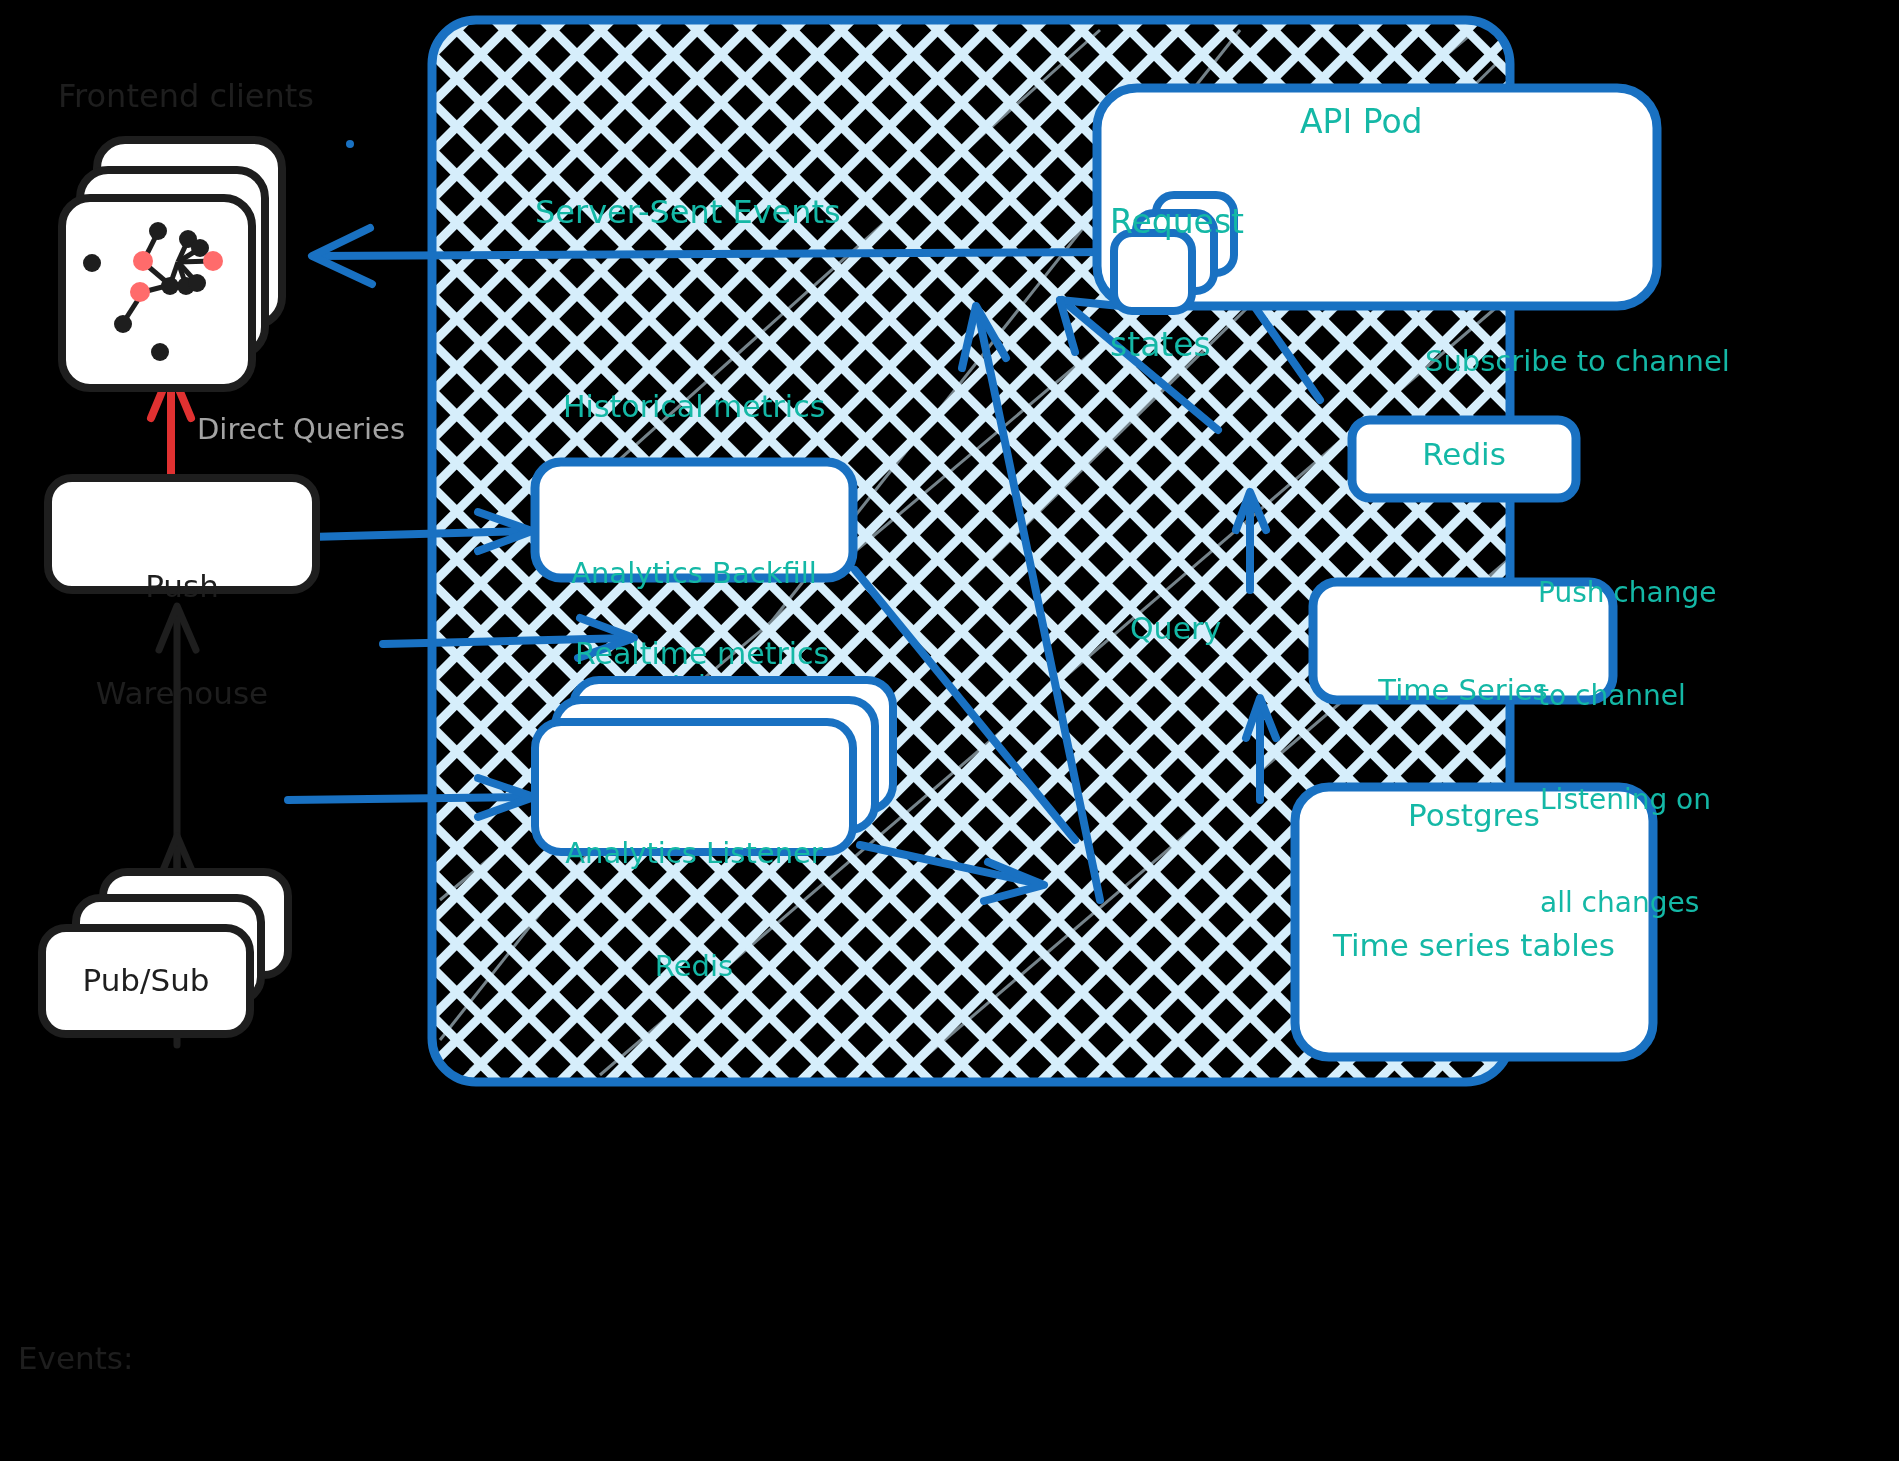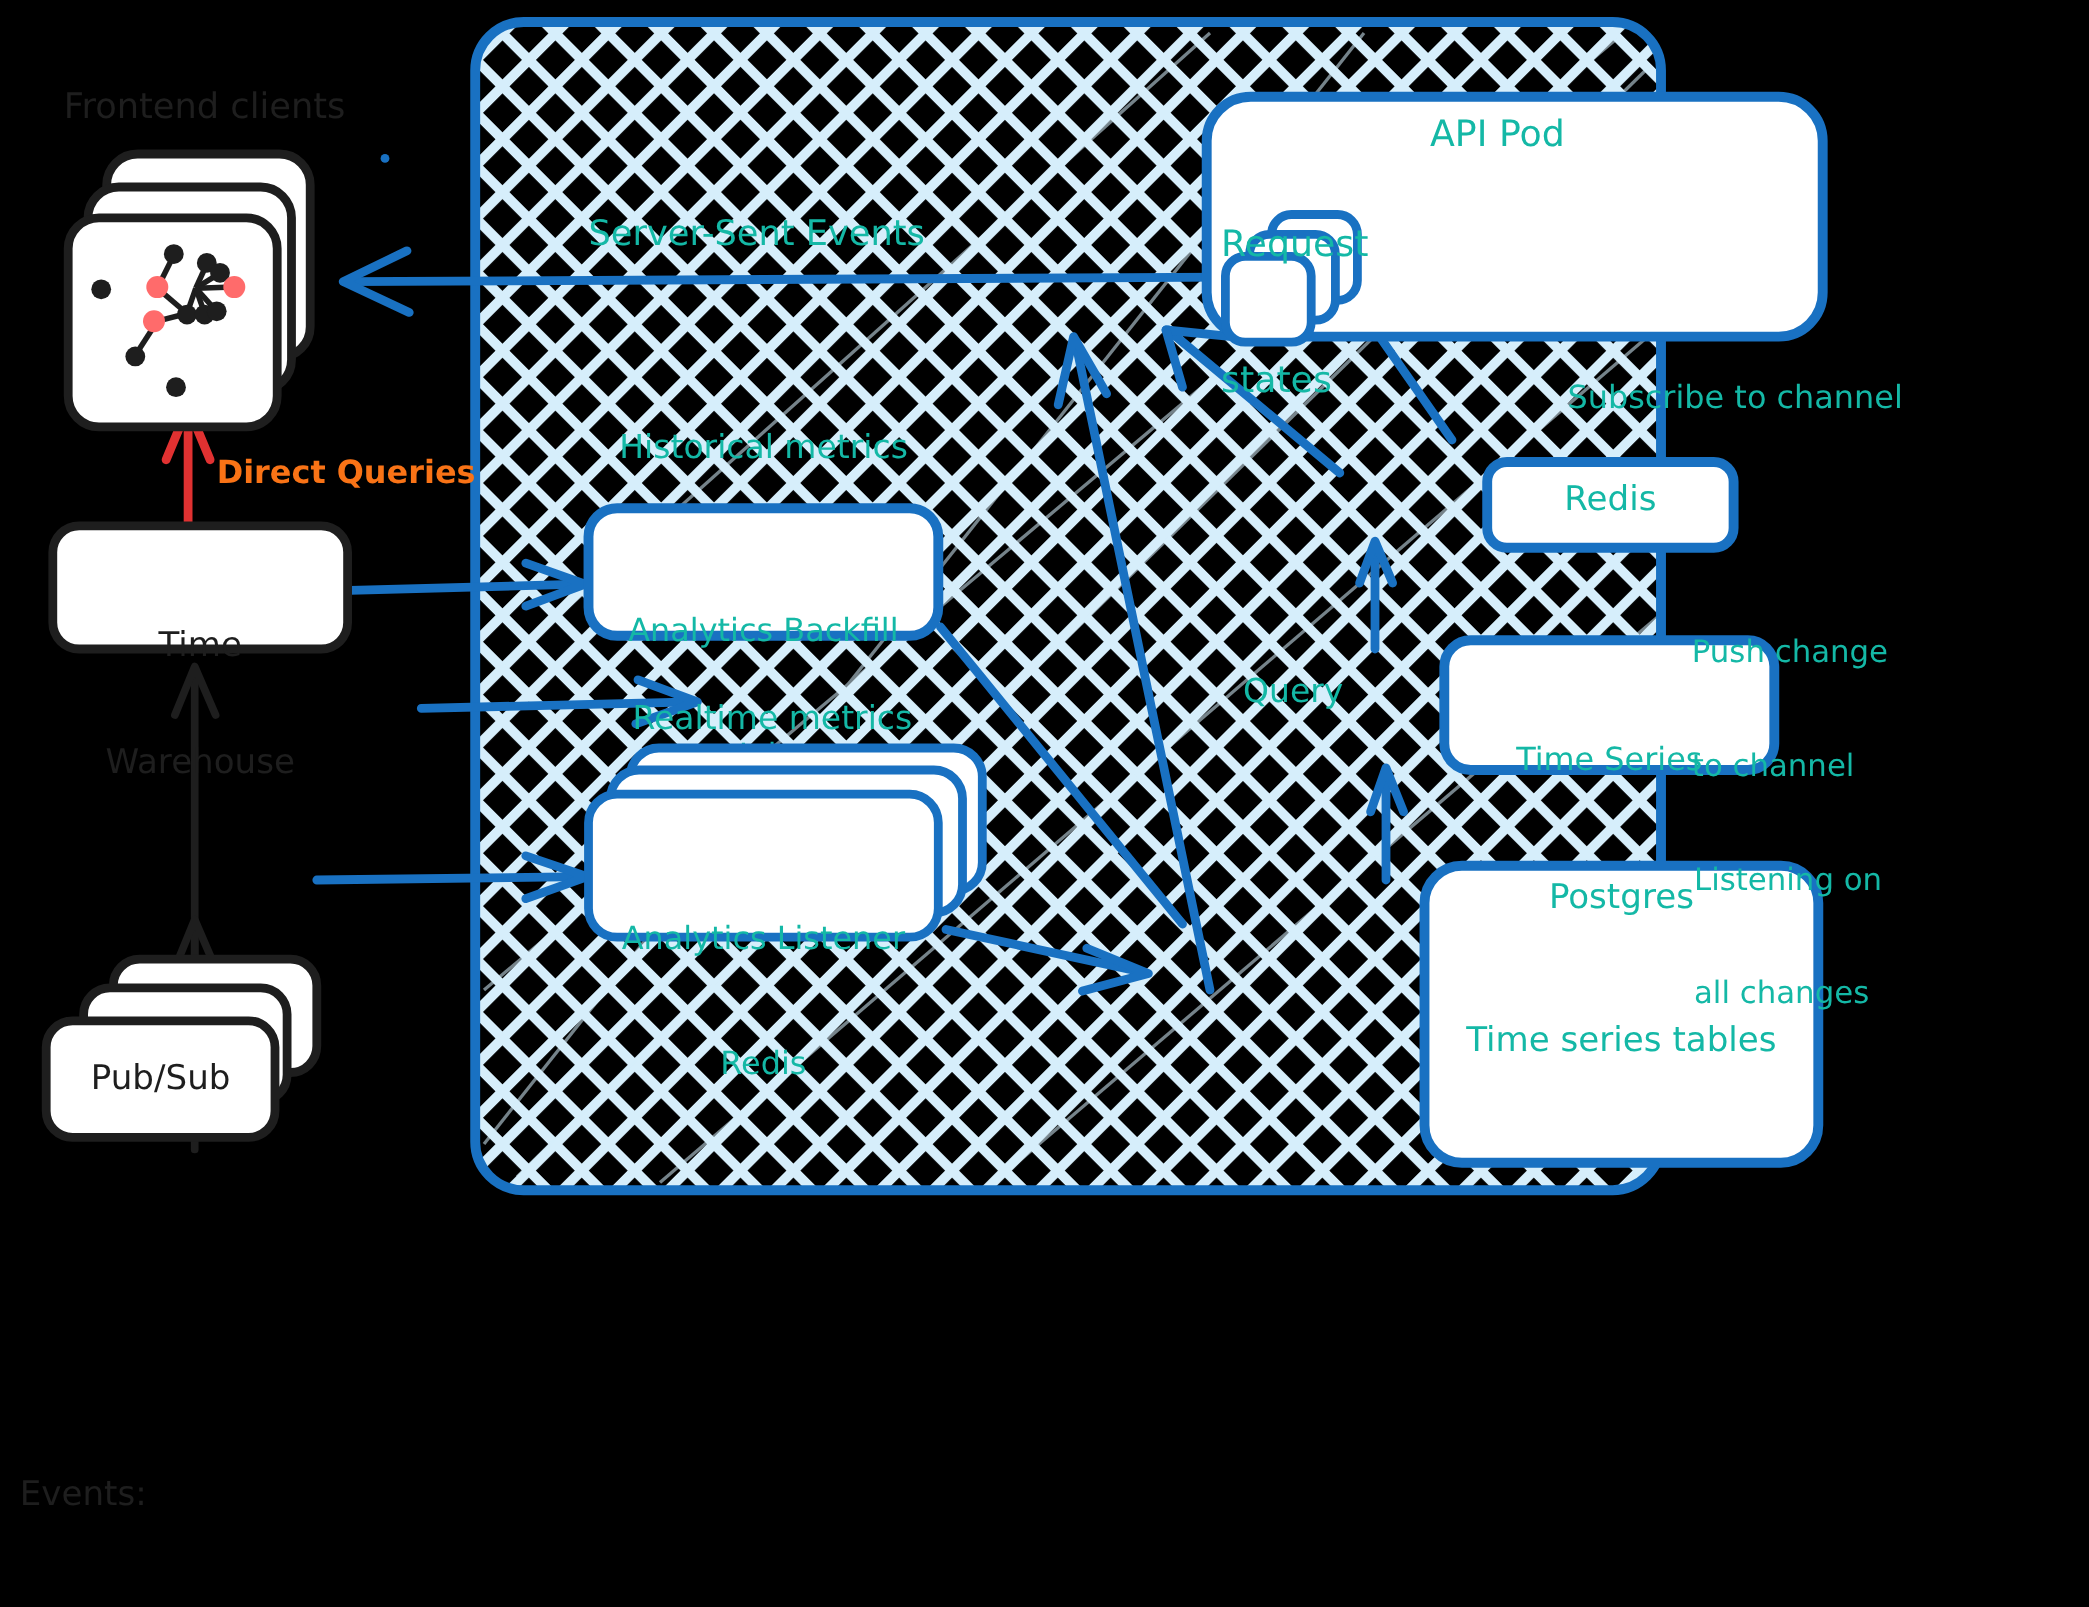--- a/index.html
+++ b/index.html
@@ -3,21 +3,21 @@
 <meta charset="utf-8">
 <style>
   html,body{margin:0;padding:0;background:#000;}
   body{width:1899px;height:1461px;position:relative;overflow:hidden;
        font-family:"DejaVu Sans","Liberation Sans",sans-serif;}
   #stage{position:absolute;left:0;top:0;width:1899px;height:1335px;}
   svg.layer{position:absolute;left:0;top:0;width:1899px;height:1461px;overflow:visible;}
   .lbl{position:absolute;white-space:pre;line-height:1.15;}
   .hand{font-family:"DejaVu Sans","Liberation Sans",sans-serif;}
   .blue{color:#14b8a6;}
-  .red{color:#f97316;font-weight:bold;}
+  .red{color:#a3a3a3;}
   .dark{color:#1e1e1e;}
   .ctr{text-align:center;}
 </style>
 </head>
 <body>
 
 <div id="stage">
 
   <svg class="layer">
     <defs>
@@ -152,21 +152,21 @@
         <circle cx="213" cy="261" r="10"></circle>
       </g>
     </g>
   </svg>
   <div class="lbl hand dark" style="left:58px;top:78px;font-size:32px;">Frontend clients</div>
 
   <svg class="layer">
     <rect x="48" y="478" width="268" height="112" rx="24" fill="#fff" stroke="#1e1e1e" stroke-width="8"></rect>
   </svg>
   <div class="lbl hand dark ctr" style="left:48px;top:498px;width:268px;font-size:31px;">
-    <div>Time</div>
+    <div>Push</div>
     <div>Warehouse</div>
   </div>
 
   <div class="lbl hand red" style="left:197px;top:413px;font-size:29px;"></div>
   <div class="lbl hand red" style="left:197px;top:413px;font-size:29px;">Direct Queries</div>
 
   <svg class="layer">
     <g fill="#fff" stroke="#1e1e1e" stroke-width="8">
       <rect x="103" y="872" width="185" height="103" rx="24"></rect>
       <rect x="76" y="898" width="185" height="103" rx="24"></rect>

